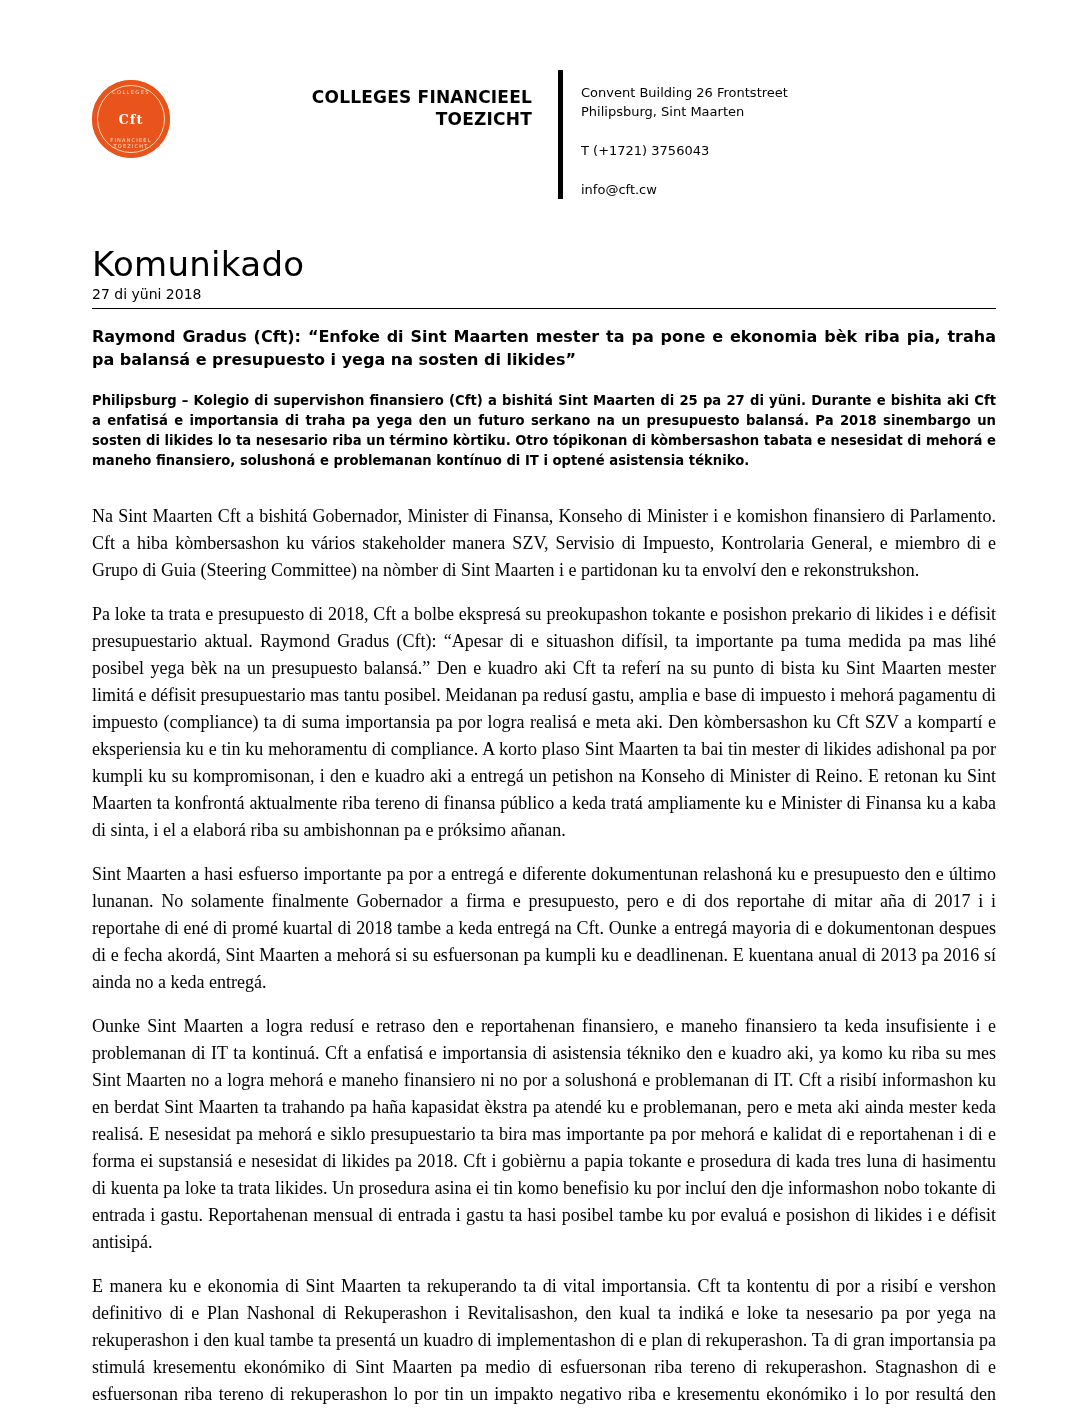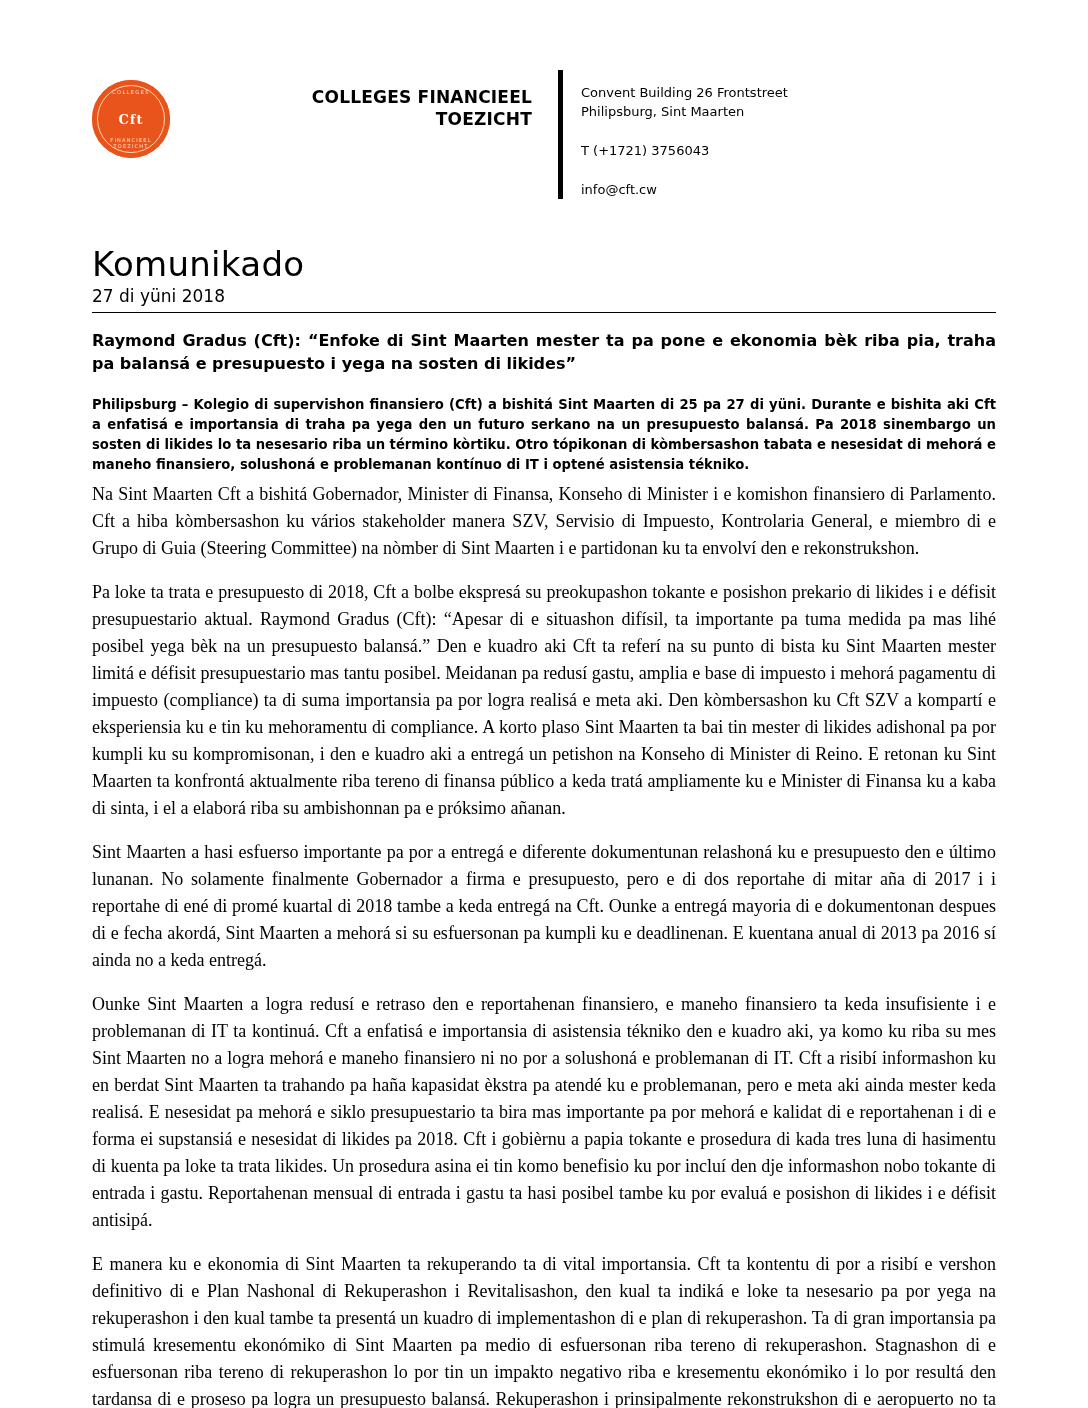--- a/index.html
+++ b/index.html
@@ -106,42 +106,42 @@
 
   
   .komunikado {
     font-size: 34px;
     font-weight: normal;
     margin-top: 34px;
     letter-spacing: 0.3px;
     font-family: "DejaVu Sans", sans-serif;
   }
   .date {
-    font-size: 17px;
+    font-size: 14px;
     margin-top: 2px;
     padding-bottom: 4px;
   }
   .rule {
     border-bottom: 1.5px solid #000;
     margin-top: 2px;
     margin-bottom: 16px;
   }
   .headline {
     font-size: 16px;
     font-weight: bold;
     line-height: 1.45;
     text-align: justify;
     margin-bottom: 20px;
   }
   .lead {
     font-size: 13.2px;
     font-weight: bold;
     line-height: 1.5;
     text-align: justify;
-    margin-bottom: 6px;
+    margin-bottom: 32px;
   }
   p.body {
     font-size: 18px;
     line-height: 1.5;
     text-align: justify;
     margin: 0 0 17px 0;
     font-family: Liberation Serif, serif;
   }
 
   

